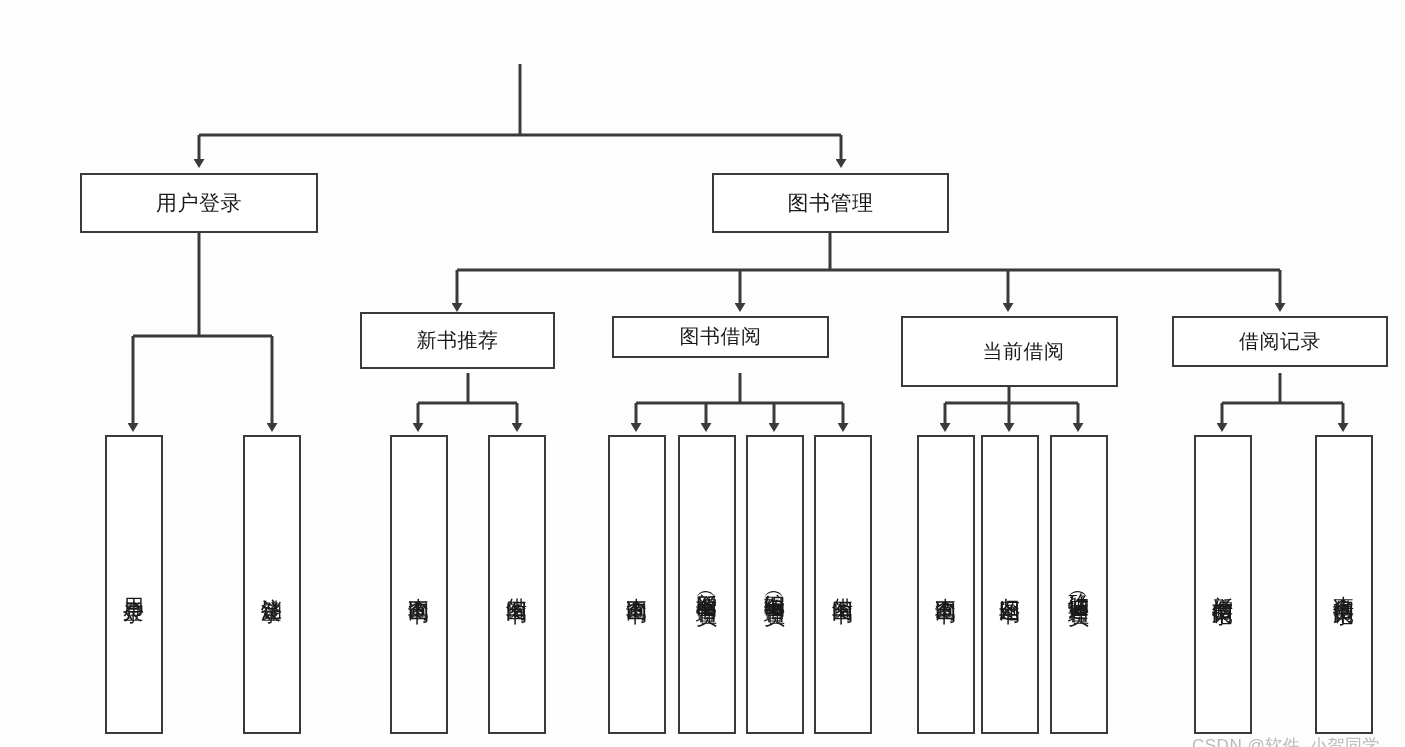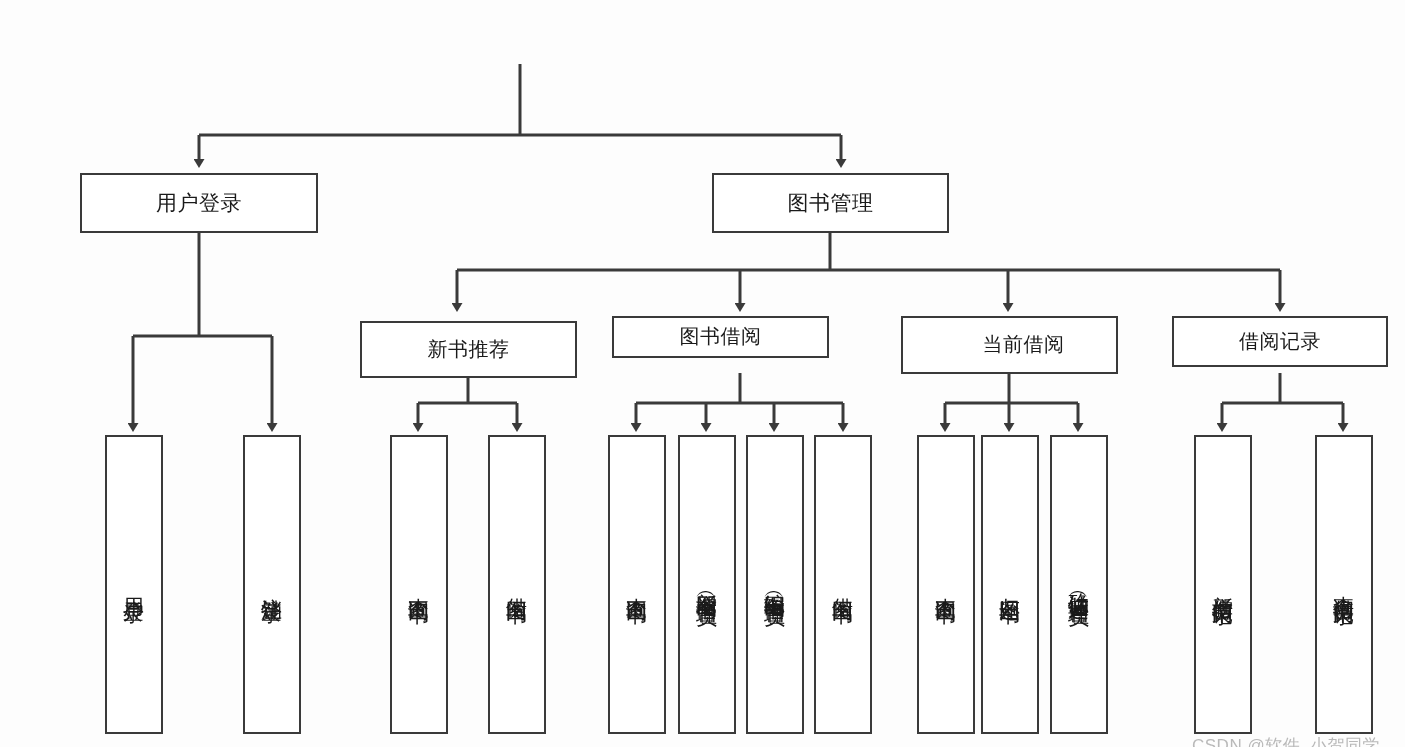--- a/index.html
+++ b/index.html
@@ -127,27 +127,27 @@
   </svg>
 
 
   <div class="node level1" style="left:80px; top:173px; width:238px; height:60px;">
     <span class="node-label">用户登录</span>
   </div>
   <div class="node level1" style="left:712px; top:173px; width:237px; height:60px;">
     <span class="node-label">图书管理</span>
   </div>
 
-  <div class="node level2" style="left:360px; top:321px; width:217px; height:57px;">
+  <div class="node level2" style="left:360px; top:312px; width:195px; height:57px;">
     <span class="node-label">新书推荐</span>
   </div>
   <div class="node level2" style="left:612px; top:316px; width:217px; height:42px;">
     <span class="node-label">图书借阅</span>
   </div>
-  <div class="node level2" style="left:901px; top:316px; width:217px; height:58px;padding-left:28px;">
+  <div class="node level2" style="left:901px; top:316px; width:217px; height:71px;padding-left:28px;">
     <span class="node-label">当前借阅</span>
   </div>
   <div class="node level2" style="left:1172px; top:316px; width:216px; height:51px;">
     <span class="node-label">借阅记录</span>
   </div>
 
   <div class="node leaf" style="left:105px; top:435px; width:58px; height:299px;">
     <span class="node-label">用户登录</span>
   </div>
   <div class="node leaf" style="left:243px; top:435px; width:58px; height:299px;">

